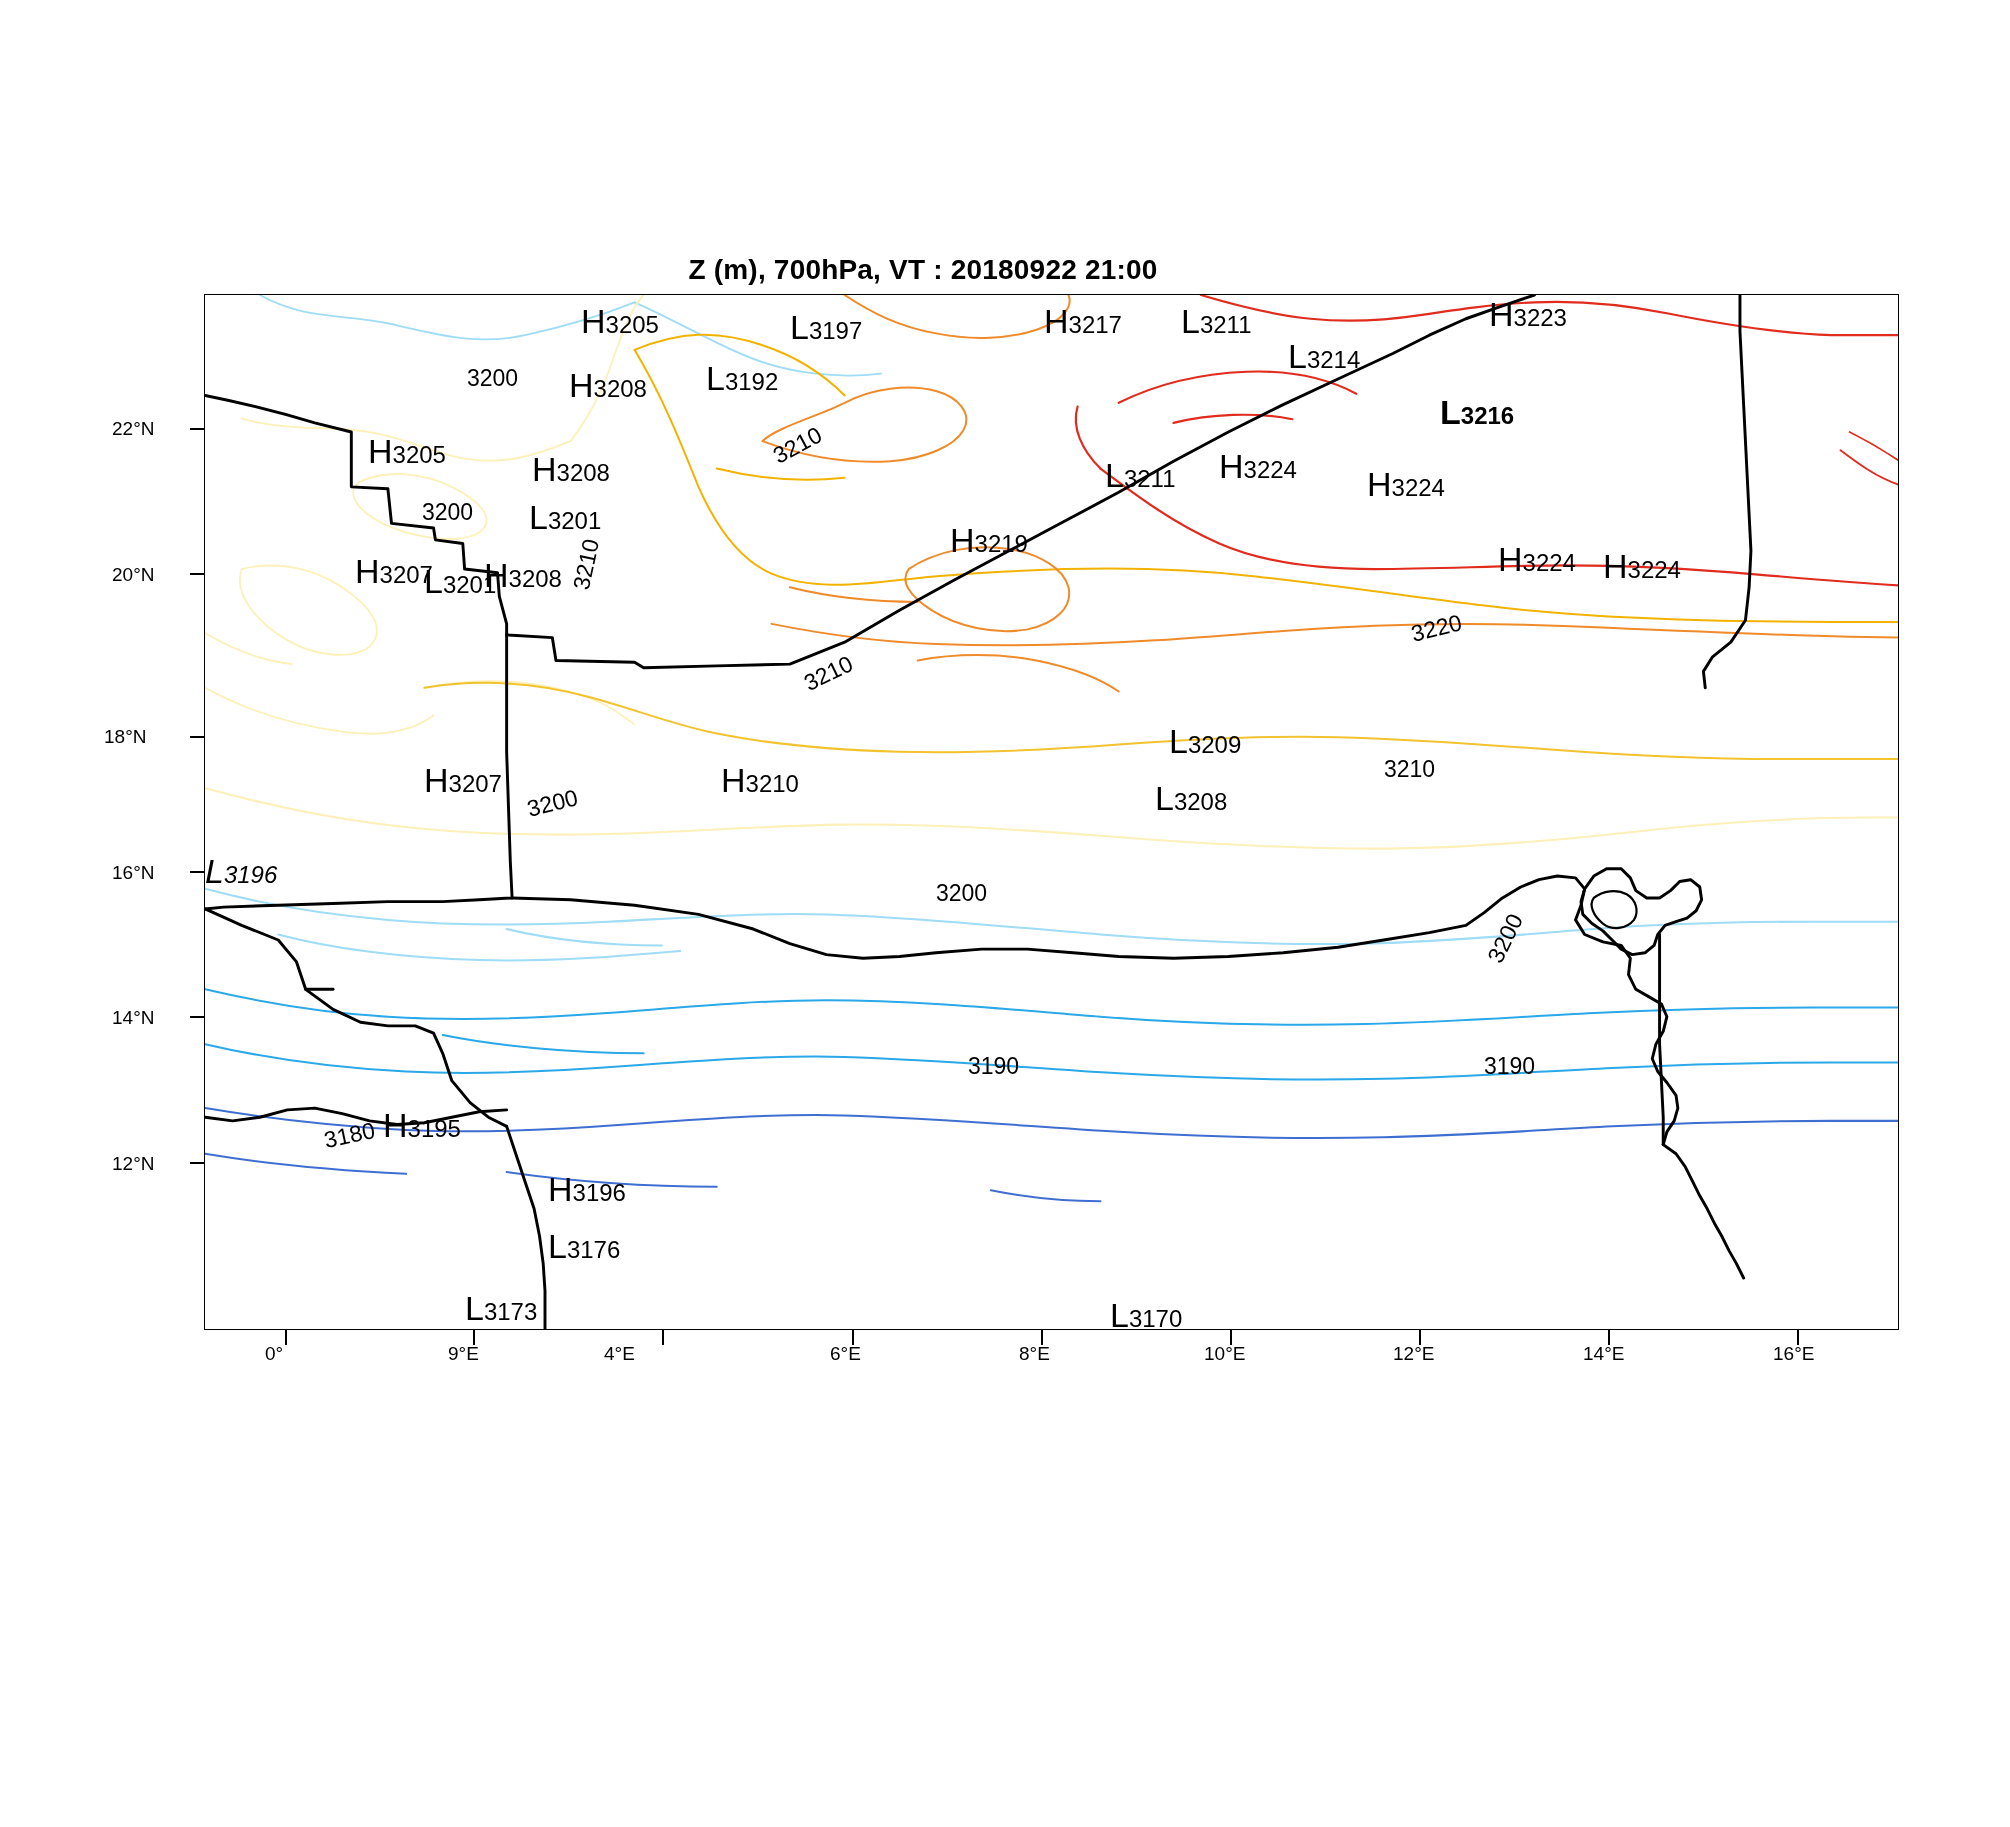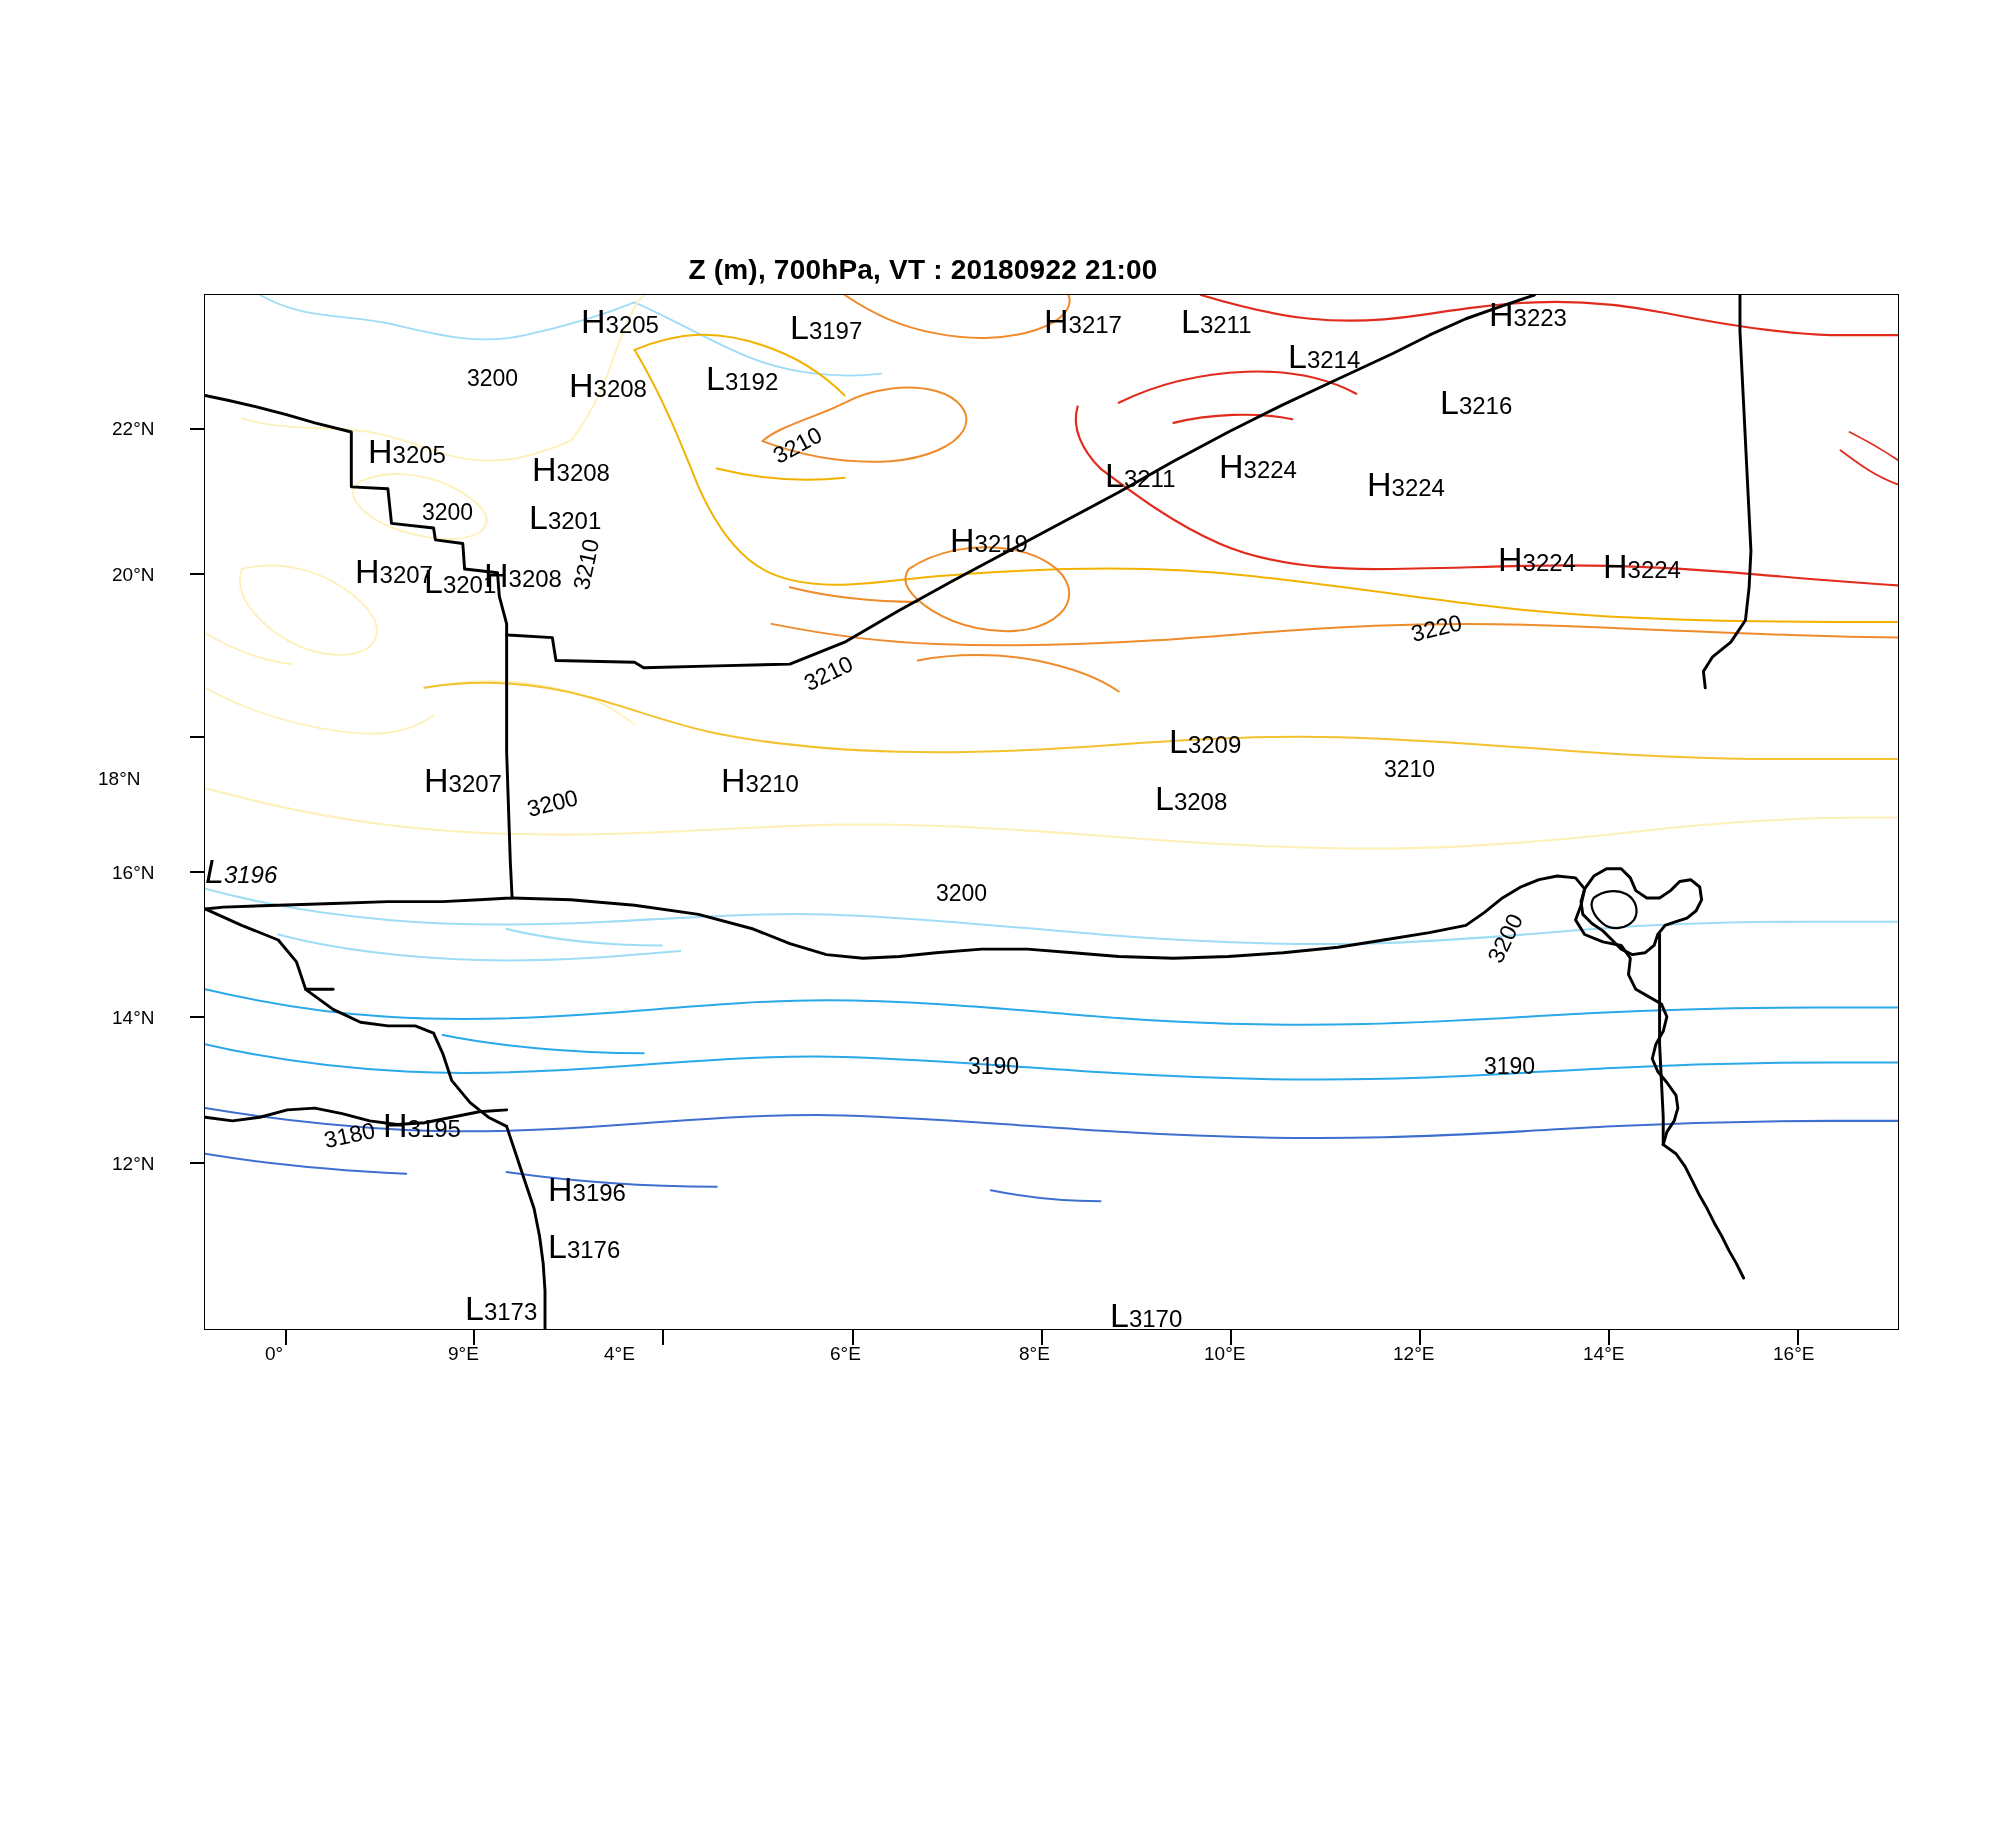--- a/index.html
+++ b/index.html
@@ -85,21 +85,21 @@
 </style>
 </head>
 <body>
 
 <div id="page">
 
   <div id="chart-title"><span>Z (m), 700hPa, VT : 20180922  21:00</span></div>
 
   <div class="axis-label ylab" style="left:112px; top:418px; width:73px;">22°N</div>
   <div class="axis-label ylab" style="left:112px; top:564px; width:73px;">20°N</div>
-  <div class="axis-label ylab" style="left:98px; top:726px; width:73px;margin-top:42px;">18°N</div>
+  <div class="axis-label ylab" style="left:104px; top:726px; width:73px;">18°N</div>
   <div class="axis-label ylab" style="left:112px; top:862px; width:73px;">16°N</div>
   <div class="axis-label ylab" style="left:112px; top:1007px; width:73px;">14°N</div>
   <div class="axis-label ylab" style="left:112px; top:1153px; width:73px;">12°N</div>
 
   <div class="axis-label" style="left:265px; top:1343px;">0°</div>
   <div class="axis-label" style="left:448px; top:1343px;">9°E</div>
   <div class="axis-label" style="left:604px; top:1343px;">4°E</div>
   <div class="axis-label" style="left:830px; top:1343px;">6°E</div>
   <div class="axis-label" style="left:1019px; top:1343px;">8°E</div>
   <div class="axis-label" style="left:1204px; top:1343px;">10°E</div>
@@ -243,21 +243,21 @@
 
     <div class="marker" style="left:376px; top:9.1px;"><span class="ltr">H</span><span class="val">3205</span></div>
     <div class="marker" style="left:585px; top:14.6px;"><span class="ltr">L</span><span class="val">3197</span></div>
     <div class="marker" style="left:839px; top:9.1px;"><span class="ltr">H</span><span class="val">3217</span></div>
     <div class="marker" style="left:976px; top:9.1px;"><span class="ltr">L</span><span class="val">3211</span></div>
     <div class="marker" style="left:1284px; top:1.8px;"><span class="ltr">H</span><span class="val">3223</span></div>
     <div class="marker" style="left:1083px; top:44px;"><span class="ltr">L</span><span class="val">3214</span></div>
 
     <div class="marker" style="left:364px; top:73px;"><span class="ltr">H</span><span class="val">3208</span></div>
     <div class="marker" style="left:501px; top:66px;"><span class="ltr">L</span><span class="val">3192</span></div>
-    <div class="marker" style="left:1235px; top:90px;"><span class="ltr">L</span><span class="val">3216</span></div>
+    <div class="marker" style="left:1235px; top:100px;font-weight:bold;"><span class="ltr">L</span><span class="val">3216</span></div>
 
     <div class="marker" style="left:163px; top:139px;"><span class="ltr">H</span><span class="val">3205</span></div>
     <div class="marker" style="left:327px; top:157px;"><span class="ltr">H</span><span class="val">3208</span></div>
     <div class="marker" style="left:900px; top:163px;"><span class="ltr">L</span><span class="val">3211</span></div>
     <div class="marker" style="left:1014px; top:154px;"><span class="ltr">H</span><span class="val">3224</span></div>
     <div class="marker" style="left:1162px; top:172px;"><span class="ltr">H</span><span class="val">3224</span></div>
 
     <div class="marker" style="left:324px; top:205px;"><span class="ltr">L</span><span class="val">3201</span></div>
     <div class="marker" style="left:745px; top:228px;"><span class="ltr">H</span><span class="val">3219</span></div>
     <div class="marker" style="left:1293px; top:247px;"><span class="ltr">H</span><span class="val">3224</span></div>

